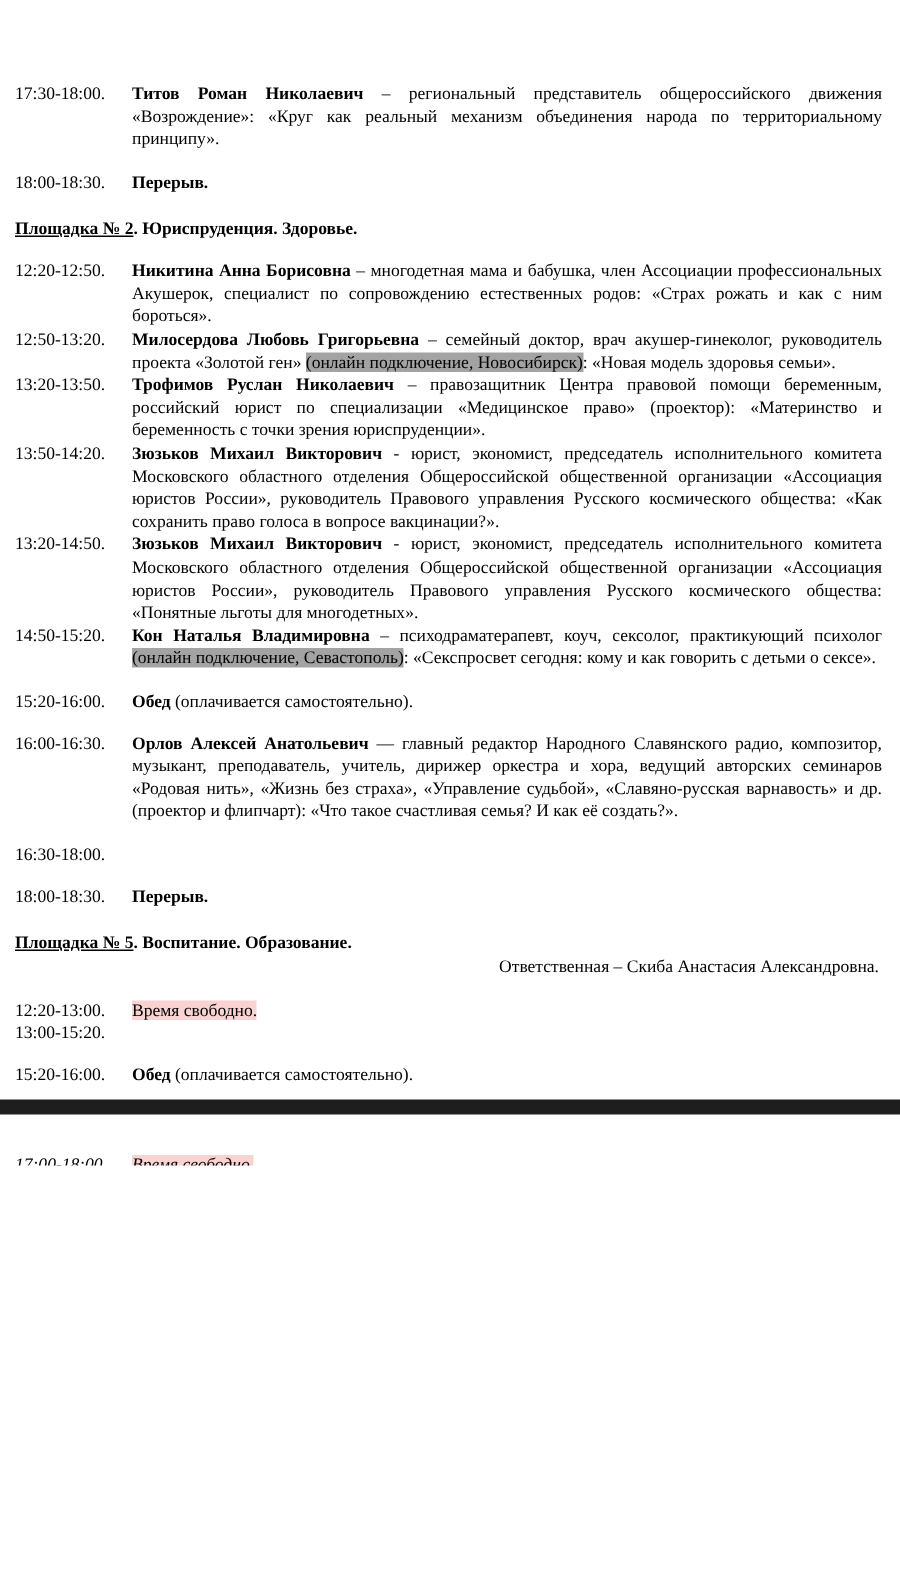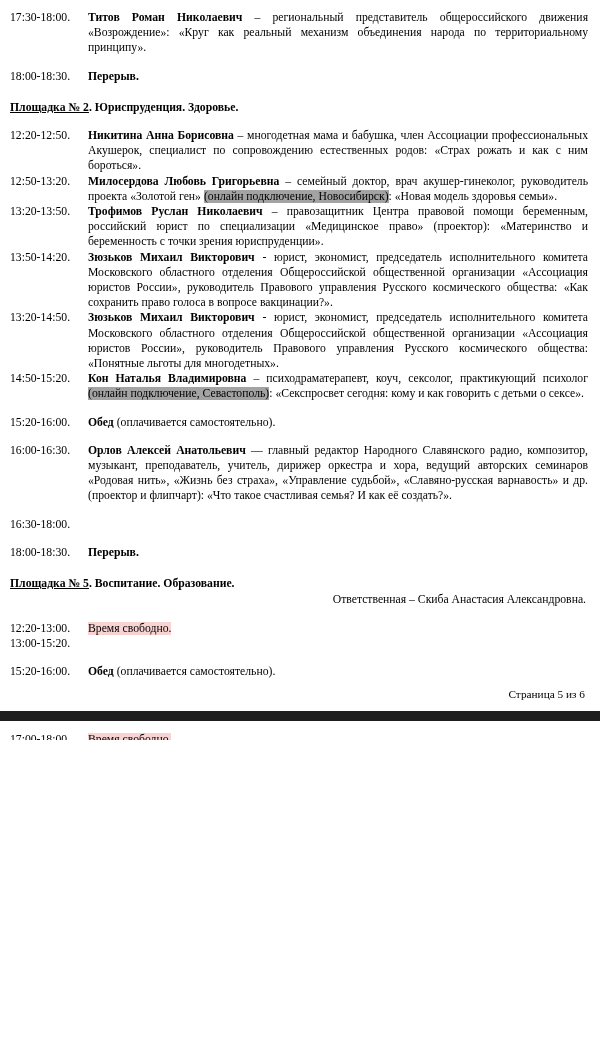--- a/index.html
+++ b/index.html
@@ -12,20 +12,21 @@
     height: 1063px;
     overflow: hidden;
     font-family: "Liberation Serif", "DejaVu Serif", serif;
     color: #000000;
   }
   .page {
     position: relative;
     width: 600px;
     padding: 0;
     box-sizing: border-box;
+    margin-top: 45px;
   }
   .page-body {
     padding: 10px 12px 0 10px;
     box-sizing: border-box;
   }
   
   .row {
     display: flex;
     align-items: flex-start;
     font-size: 11.7px;
@@ -75,23 +76,24 @@
     margin-top: 8px;
   }
 
   .page-break {
     width: 600px;
     height: 10px;
     background: #1e1e1e;
     margin-top: 9px;
   }
   .next-page {
-    padding: 11px 12px 0 10px;
+    padding: 26px 12px 0 10px;
     box-sizing: border-box;
     overflow: hidden;
+    font-style: italic;
   }
   .next-page .row { height: 8px; overflow: hidden; }
 </style>
 </head>
 <body>
 
 <div class="page">
   <div class="page-body">
 
     <div class="row">
@@ -166,21 +168,20 @@
     <div class="row">
       <span class="time">13:00-15:20.</span>
     </div>
 
     <div class="row gap-top">
       <span class="time">15:20-16:00.</span>
       <span class="desc"><b>Обед</b><span> (оплачивается самостоятельно).</span></span>
     </div>
 
 
-    <div class="footer">Страница 5 из 6</div>
   </div>
 
   <div class="page-break"></div>
 
   <div class="next-page">
     <div class="row">
       <span class="time">17:00-18:00.</span>
       <span class="desc"><span class="hl-pink">Время свободно.</span></span>
     </div>
   </div>

